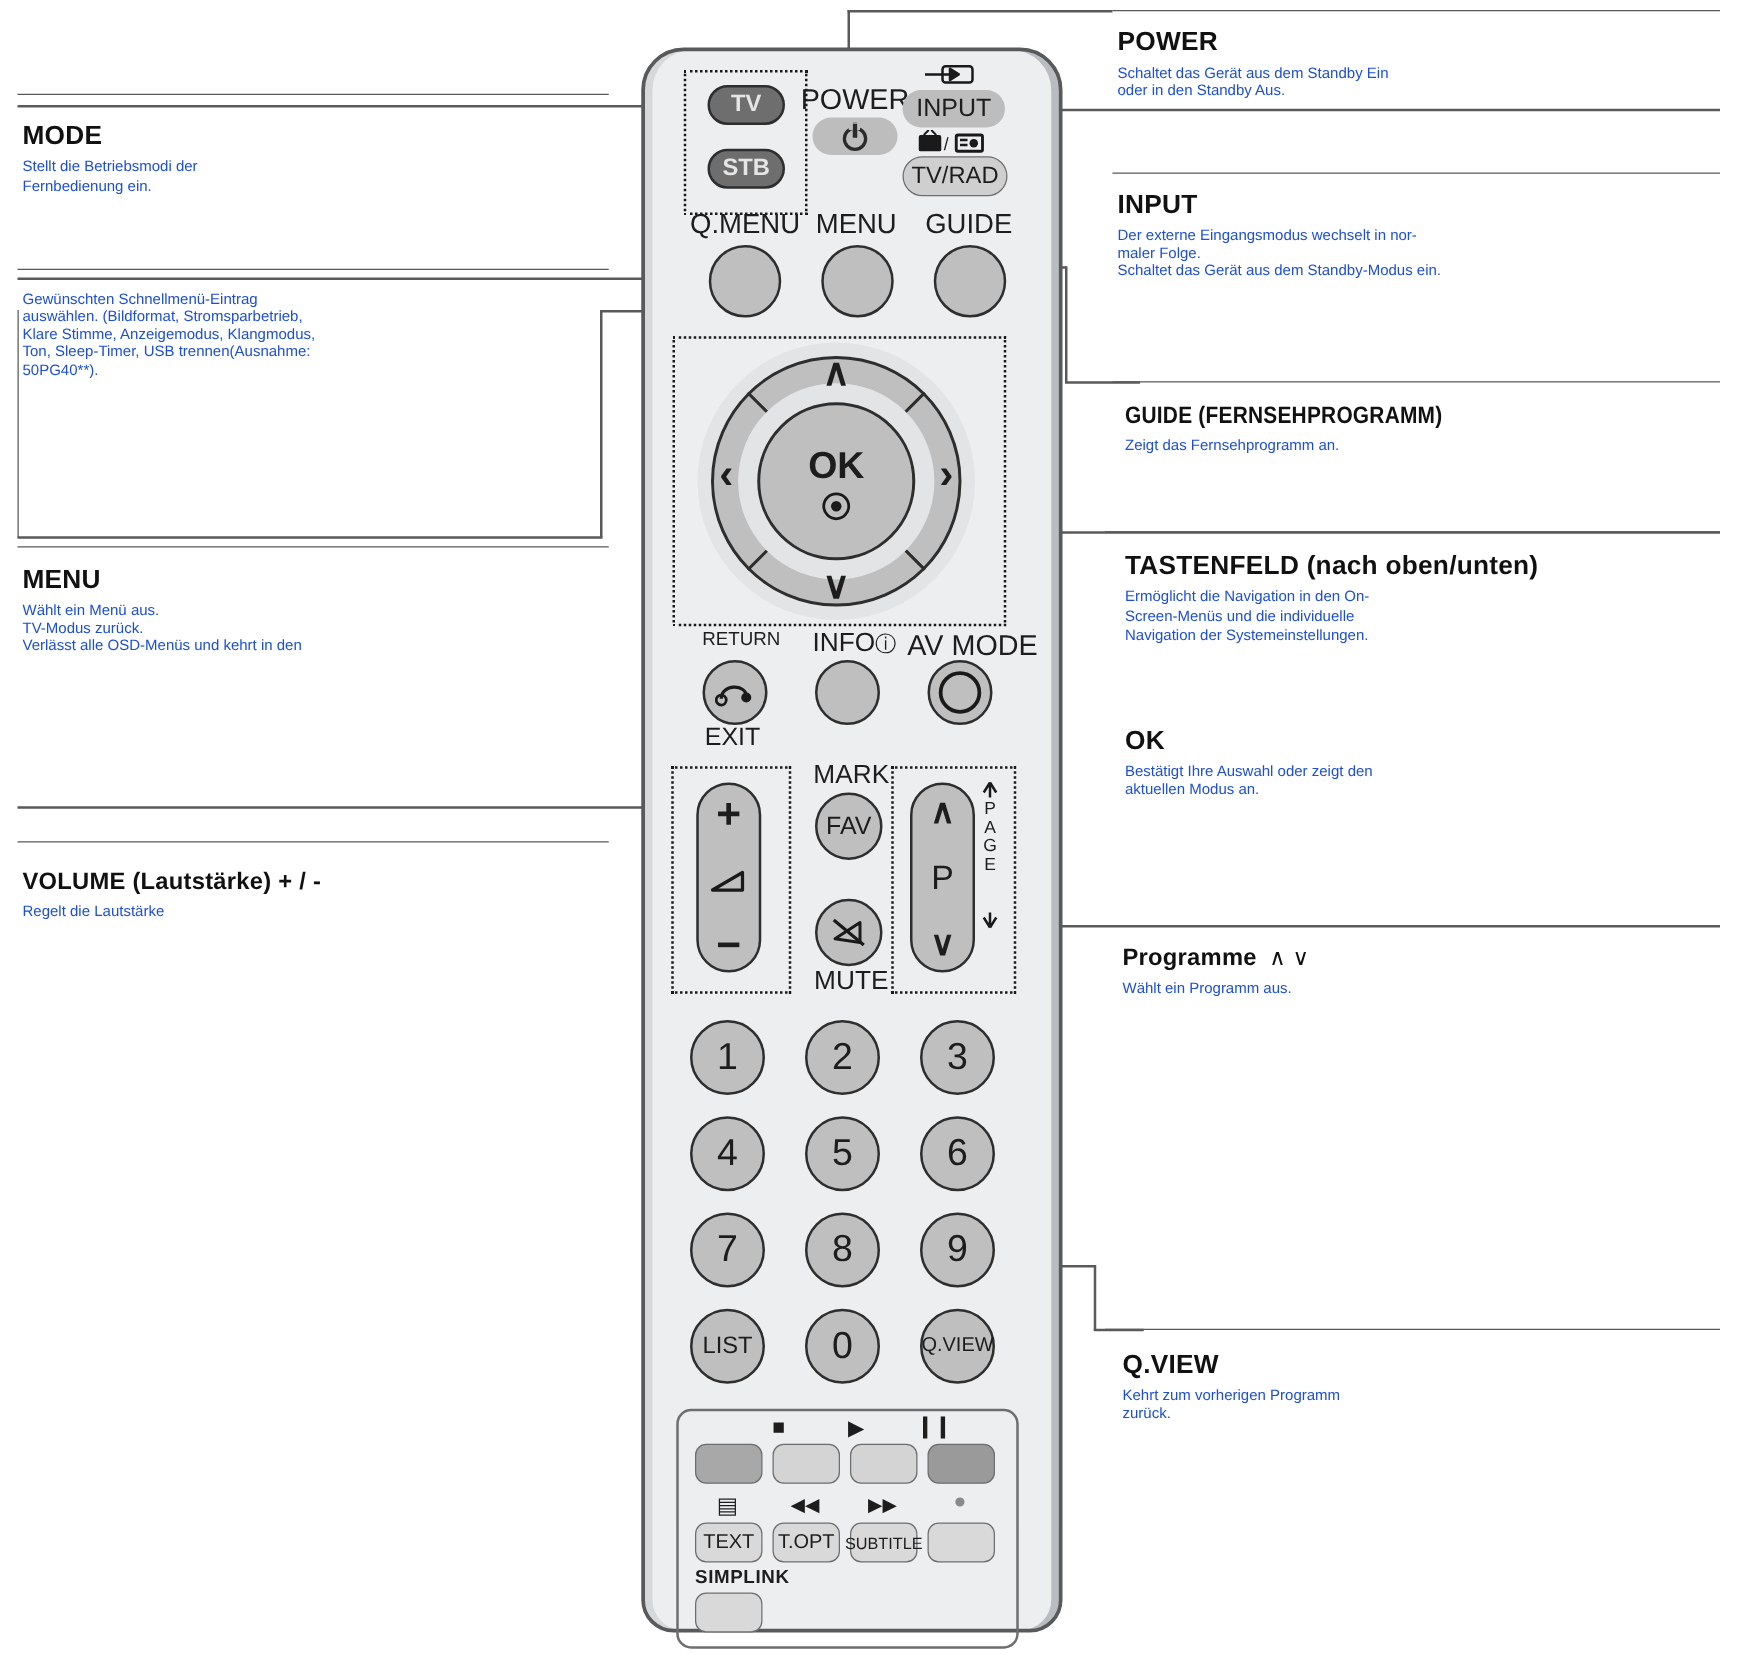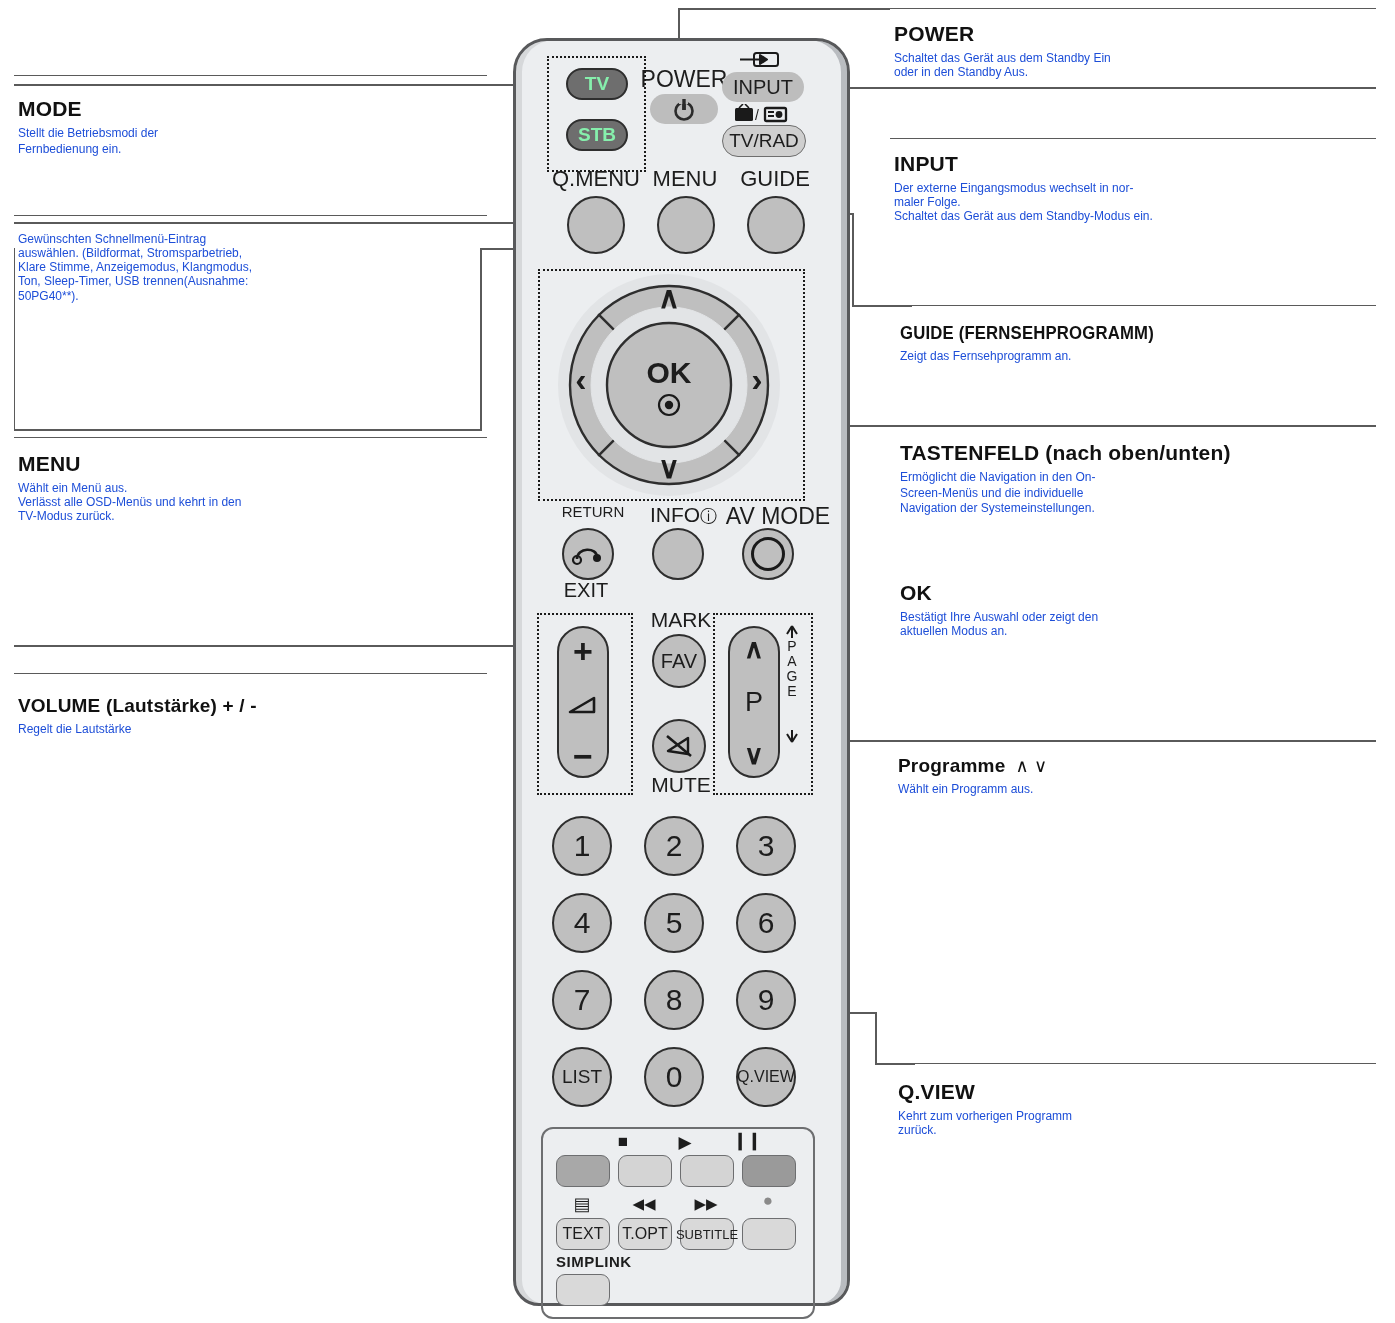--- a/index.html
+++ b/index.html
@@ -20,21 +20,21 @@
   .lbox{position:absolute;border:1.6px solid #5a5a5a;border-right:none;}
   
   #remote{position:absolute;left:513px;top:38px;width:331px;height:1262px;
      border-radius:34px 34px 26px 26px;background:#eceef0;
      border:3px solid #58595b;
      box-shadow:inset -7px 0 0 -1px #b9bcc0, inset 7px 0 0 -1px #d6d8da;}
   .lbl{position:absolute;font-family:"Liberation Sans",sans-serif;color:#1d1d1d;text-align:center;}
   .btn{position:absolute;background:#bfbfbf;border:2px solid #2e2e2e;display:flex;align-items:center;justify-content:center;color:#1d1d1d;}
   .btn.rnd{border-radius:50%;}
   .btn.pill{border-radius:999px;}
-  .btn.dark{background:#6e6e6e;color:#86efac;}
+  .btn.dark{background:#6e6e6e;color:#e5e5e5;}
   .dashbox{position:absolute;border:2.4px dotted #1a1a1a;}
   
   #navpad{position:absolute;border-radius:50%;background:#e2e4e6;}
   
   #mediapanel{position:absolute;border:2px solid #6d6e70;border-radius:12px;}
 </style>
 </head>
 <body>
 
 <div class="rule" style="left:14px;top:75px;width:473px;"></div>
@@ -53,22 +53,22 @@
   <p class="tight">Klare Stimme, Anzeigemodus, Klangmodus,</p>
   <p class="tight">Ton, Sleep-Timer, USB trennen(Ausnahme:</p>
   <p class="tight">50PG40**).</p>
 </div>
 
 <div class="rule" style="left:14px;top:437px;width:473px;"></div>
 
 <div class="ann" style="left:18px;top:452px;width:470px;">
   <div class="hd">MENU</div>
   <p class="tight">Wählt ein Menü aus.</p>
+  <p class="tight">TV-Modus zurück.</p>
   <p class="tight">Verlässt alle OSD-Menüs und kehrt in den</p>
-  <p class="tight">TV-Modus zurück.</p>
 </div>
 
 <div class="rule" style="left:14px;top:673px;width:473px;"></div>
 
 <div class="ann" style="left:18px;top:695px;width:470px;">
   <div class="hd small">VOLUME  (Lautstärke) + / -</div>
   <p>Regelt die Lautstärke</p>
 </div>
 
 <div class="lead leadh" style="left:14px;top:84px;width:525px;"></div>

